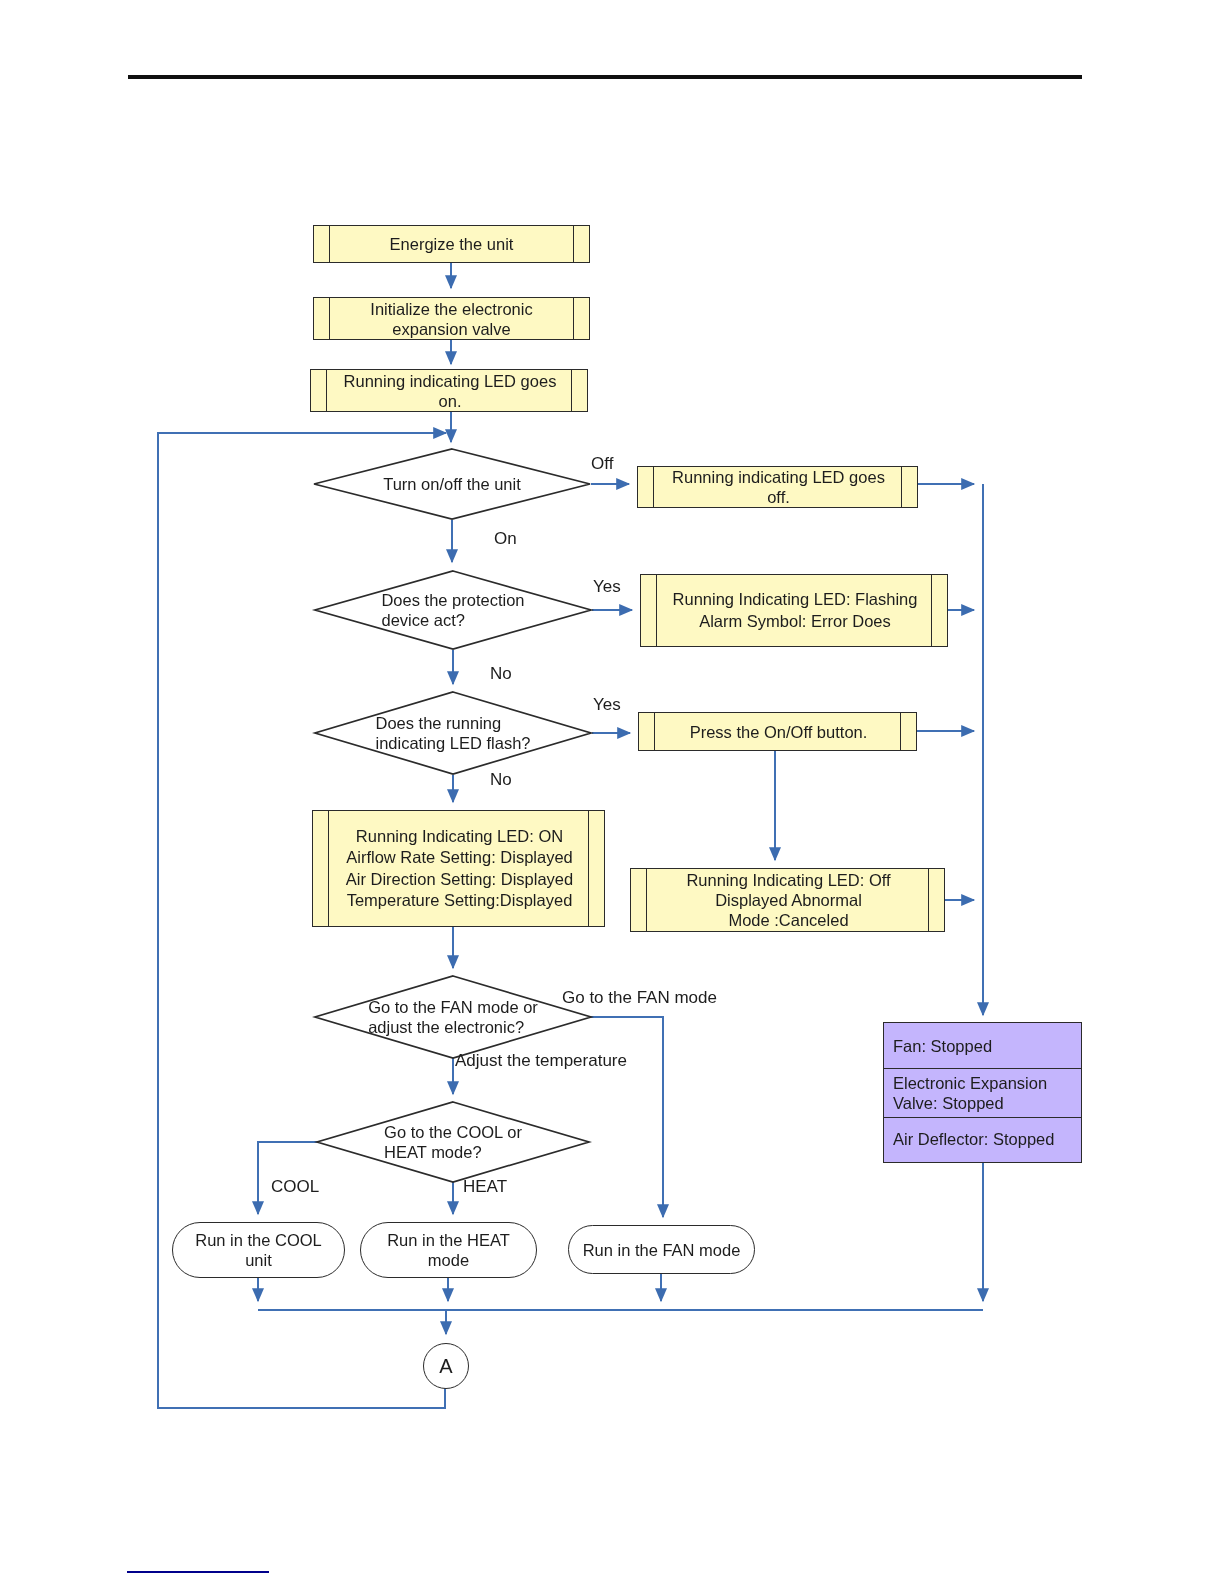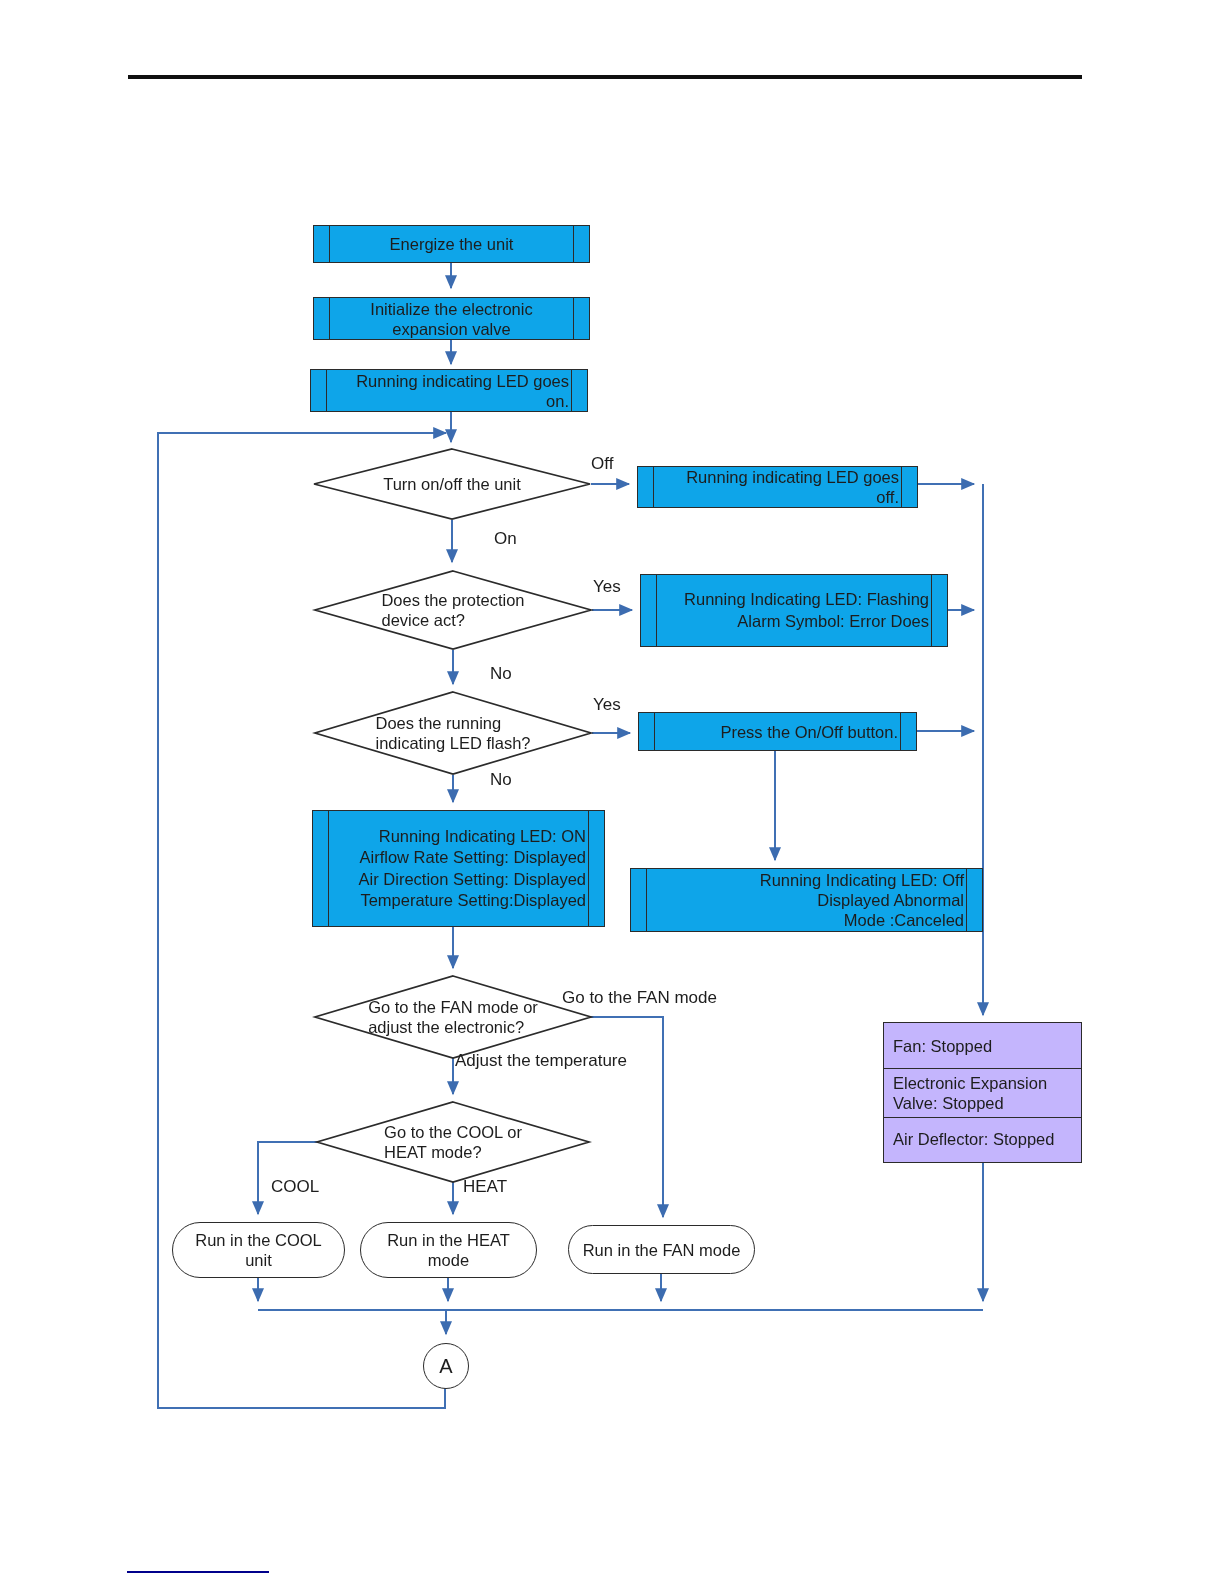--- a/index.html
+++ b/index.html
@@ -6,31 +6,31 @@
   .canvas{
     position:relative;width:1224px;height:1584px;background:#ffffff;
     font-family:"Liberation Sans", sans-serif;color:#1d1d1d;overflow:hidden;
   }
   .overlay{position:absolute;left:0;top:0;}
   .rule{position:absolute;background:#101010;}
   .footer-line{position:absolute;background:#00008b;}
 
   
   .proc{
-    position:absolute;border:1.6px solid #2b2b2b;background:#0ea5e9;
+    position:absolute;border:1.6px solid #2b2b2b;background:#fef9c3;
     display:flex;flex-direction:column;justify-content:center;box-sizing:border-box;
   }
   .proc::before,.proc::after{
     content:"";position:absolute;top:0;bottom:0;width:0;border-left:1.6px solid #2b2b2b;
   }
   .proc::before{left:15px;}
   .proc::after{right:15px;}
   .txt{font-size:16.5px;line-height:20px;width:100%;box-sizing:border-box;}
   .center .txt{text-align:center;padding:0 20px;}
-  .left .txt{text-align:right;padding:0 18px 0 20px;}
+  .left .txt{text-align:center;padding:0 18px 0 20px;}
   .roomy .txt{line-height:21.5px;}
   .ln{display:block;}
 
   
   .dtext{
     position:absolute;display:flex;align-items:center;justify-content:center;
     text-align:left;font-size:16.5px;line-height:20px;box-sizing:border-box;
   }
 
   
@@ -149,21 +149,21 @@
 
   <div class="proc left roomy" style="left:312px;top:810px;width:293px;height:117px">
     <div class="txt">
       <span class="ln">Running Indicating LED: ON</span>
       <span class="ln">Airflow Rate Setting: Displayed</span>
       <span class="ln">Air Direction Setting: Displayed</span>
       <span class="ln">Temperature Setting:Displayed</span>
     </div>
   </div>
 
-  <div class="proc left" style="left:630px;top:868px;width:353px;height:64px">
+  <div class="proc left" style="left:630px;top:868px;width:315px;height:64px">
     <div class="txt">
       <span class="ln">Running Indicating LED: Off</span>
       <span class="ln">Displayed Abnormal</span>
       <span class="ln">Mode :Canceled</span>
     </div>
   </div>
 
   <div class="dtext" style="left:314px;top:449px;width:276px;height:70px">
     <div>
         <span class="ln">Turn on/off the unit</span>

